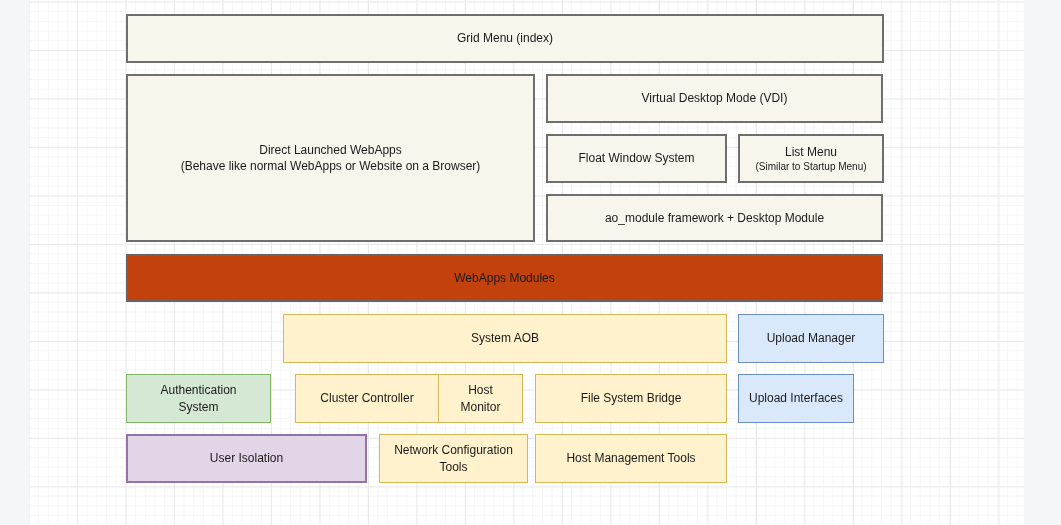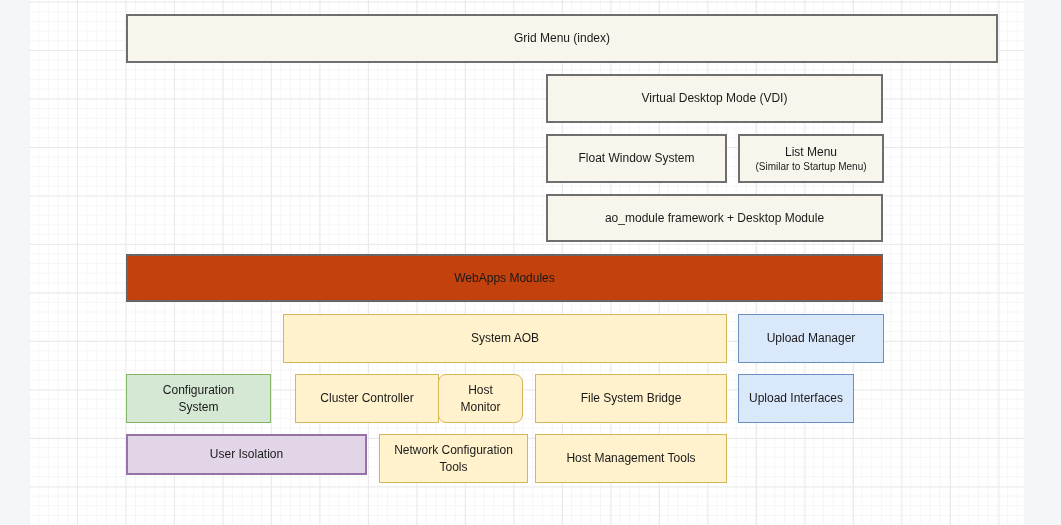--- a/index.html
+++ b/index.html
@@ -47,54 +47,58 @@
 
   
   .cream  { background: #f8f5ec; border: 2px solid #6e6e6e; }
   .gray   { background: #c2410c; border: 2px solid #666666; }
   .green  { background: #d5e8d4; border: 1.5px solid #82b366; }
   .yellow { background: #fff2cc; border: 1.5px solid #d6b656; }
   .blue   { background: #dae8fc; border: 1.5px solid #6c8ebf; }
   .purple { background: #e1d5e7; border: 2px solid #9673a6; }
 
   
-  .b-grid-menu        { left: 126px; top: 14px;  width: 872px; height: 49px; }
+  .b-grid-menu        { left: 126px; top: 14px;  width: 758px; height: 49px; }
   .b-direct-webapps   { left: 126px; top: 74px;  width: 409px; height: 168px; }
   .b-vdi              { left: 546px; top: 74px;  width: 337px; height: 49px; }
   .b-float-window     { left: 546px; top: 134px; width: 181px; height: 49px; }
   .b-list-menu        { left: 738px; top: 134px; width: 146px; height: 49px; }
   .b-ao-module        { left: 546px; top: 194px; width: 337px; height: 48px; }
   .b-webapps-modules  { left: 126px; top: 254px; width: 757px; height: 48px; }
   .b-aoauth           { left: 126px; top: 314px; width: 145px; height: 49px; }
   .b-system-aob       { left: 283px; top: 314px; width: 444px; height: 49px; }
   .b-upload-manager   { left: 738px; top: 314px; width: 146px; height: 49px; }
   .b-auth-system      { left: 126px; top: 374px; width: 145px; height: 49px; }
   .b-cluster-ctrl     { left: 295px; top: 374px; width: 144px; height: 49px; }
-  .b-host-monitor     { left: 438px; top: 374px; width: 85px;  height: 49px; border-radius: 8px; }
+  .b-host-monitor     { left: 438px; top: 374px; width: 85px;  height: 49px; }
   .b-fs-bridge        { left: 535px; top: 374px; width: 192px; height: 49px; }
   .b-upload-ifaces    { left: 738px; top: 374px; width: 116px; height: 49px; }
-  .b-user-isolation   { left: 126px; top: 434px; width: 241px; height: 41px; }
+  .b-user-isolation   { left: 126px; top: 434px; width: 241px; height: 49px; }
   .b-network-config   { left: 379px; top: 434px; width: 149px; height: 49px; }
   .b-host-mgmt        { left: 535px; top: 434px; width: 192px; height: 49px; }
 
   
   .b-auth-system   .lbl { max-width: 110px; }
   .b-host-monitor  .lbl { max-width: 60px; }
   .b-network-config .lbl { max-width: 126px; }
 </style>
 </head>
 <body>
 
 <div class="page">
   <div class="canvas"></div>
 
   <div class="box cream b-grid-menu">
     <span class="lbl">Grid Menu (index)</span>
   </div>
 
+  <div class="box cream b-direct-webapps">
+    <span class="lbl">Direct Launched WebApps</span>
+    <span class="sub">(Behave like normal WebApps or Website on a Browser)</span>
+  </div>
 
   <div class="box cream b-vdi">
     <span class="lbl">Virtual Desktop Mode (VDI)</span>
   </div>
   <div class="box cream b-float-window">
     <span class="lbl">Float Window System</span>
   </div>
   <div class="box cream b-list-menu">
     <span class="lbl">List Menu</span>
     <span class="sub-small">(Similar to Startup Menu)</span>
@@ -108,21 +112,21 @@
   </div>
 
   <div class="box yellow b-system-aob">
     <span class="lbl">System AOB</span>
   </div>
   <div class="box blue b-upload-manager">
     <span class="lbl">Upload Manager</span>
   </div>
 
   <div class="box green b-auth-system">
-    <span class="lbl">Configuration System</span>
+    <span class="lbl">Authentication System</span>
   </div>
   <div class="box yellow b-cluster-ctrl">
     <span class="lbl">Cluster Controller</span>
   </div>
   <div class="box yellow b-host-monitor">
     <span class="lbl">Host Monitor</span>
   </div>
   <div class="box yellow b-fs-bridge">
     <span class="lbl">File System Bridge</span>
   </div>

